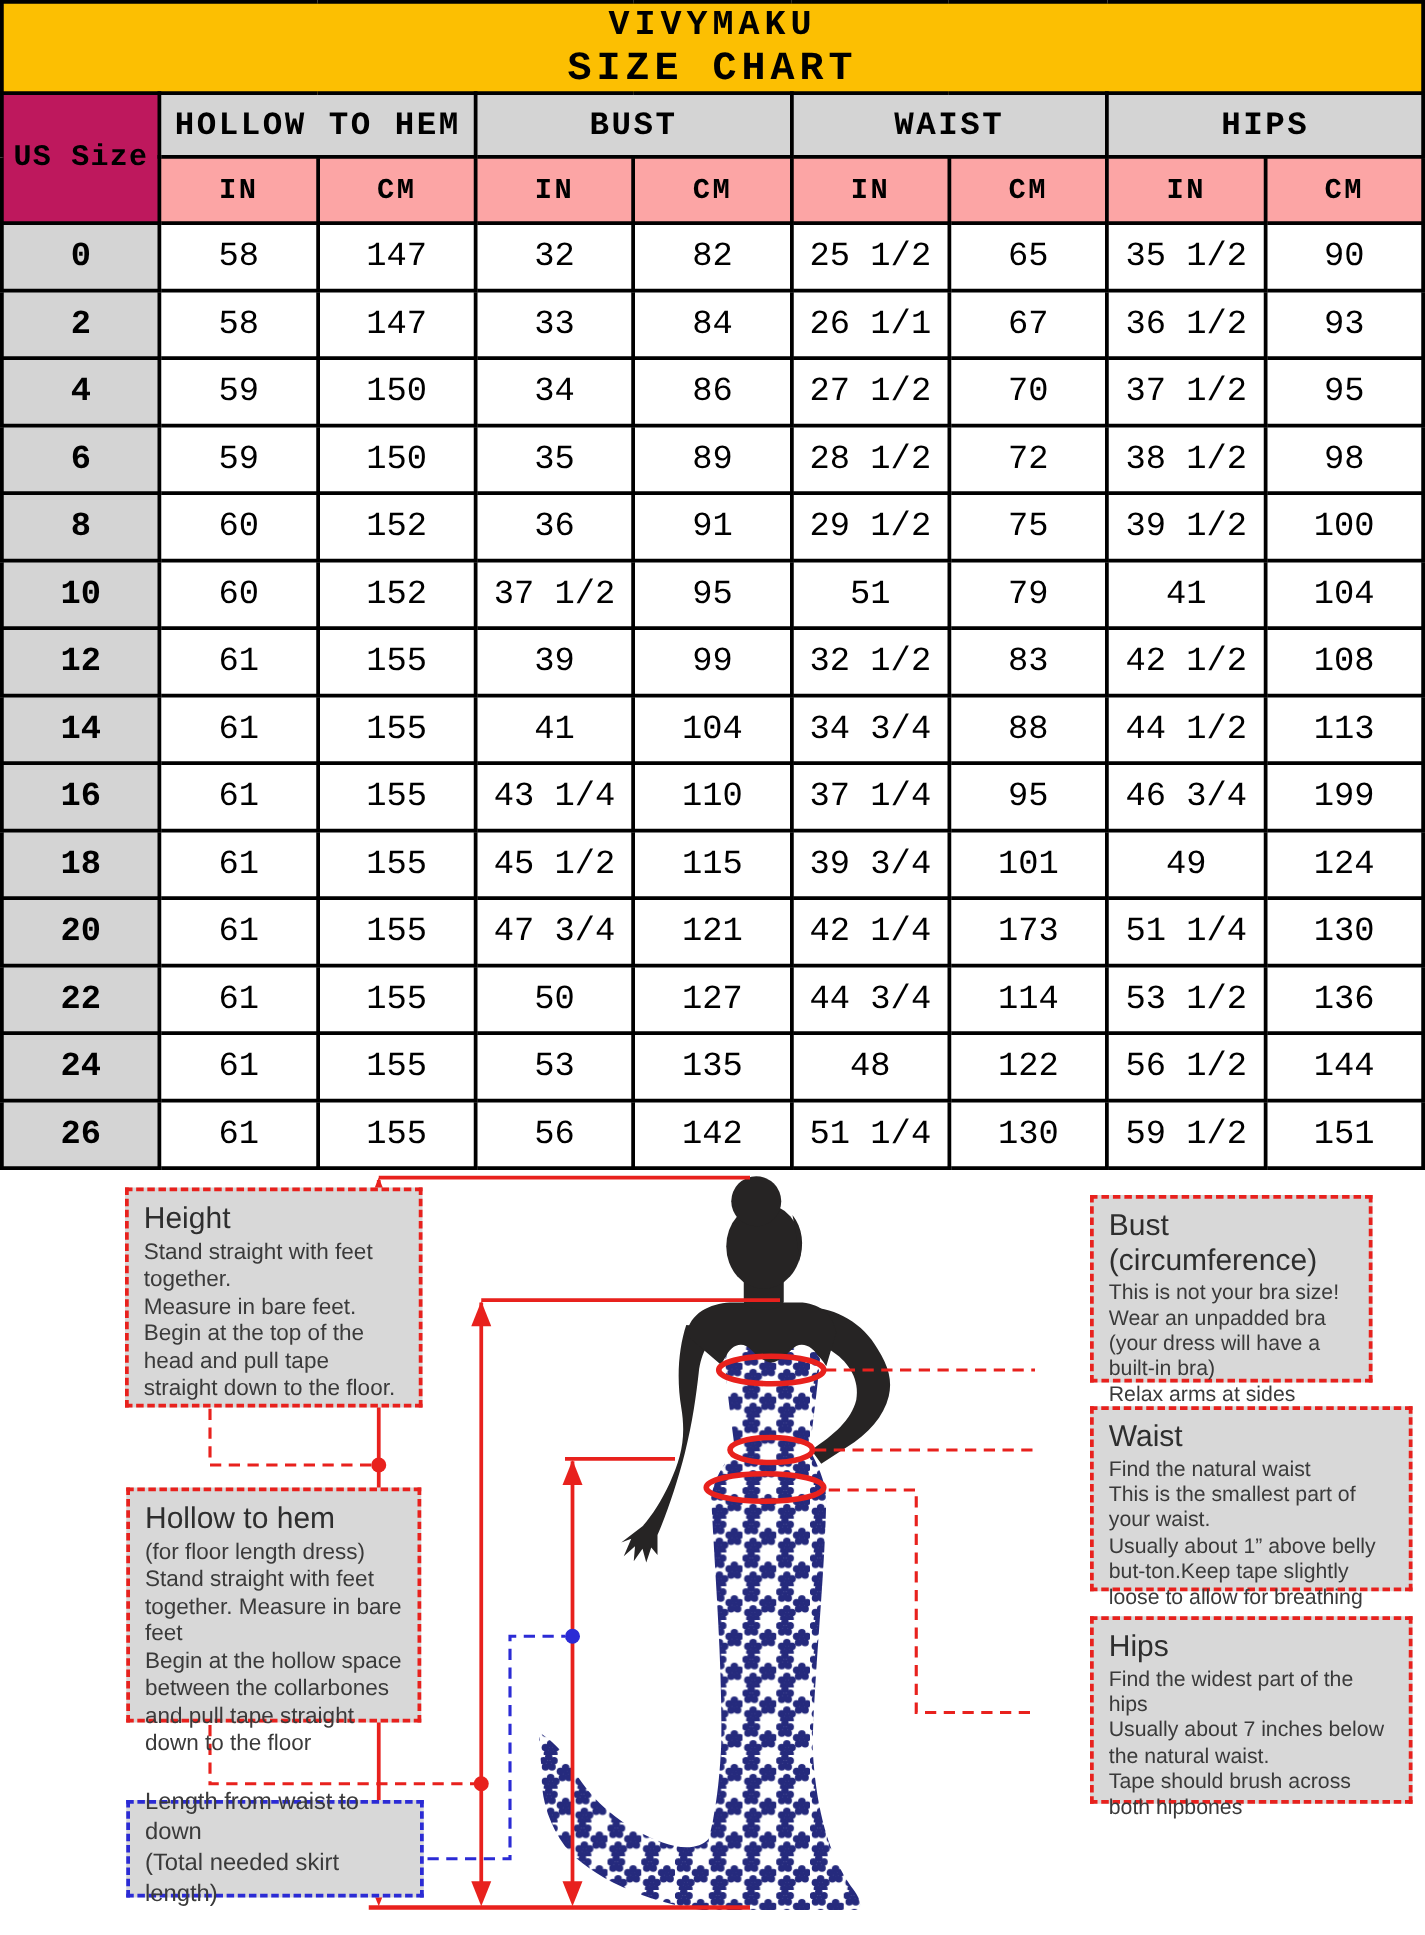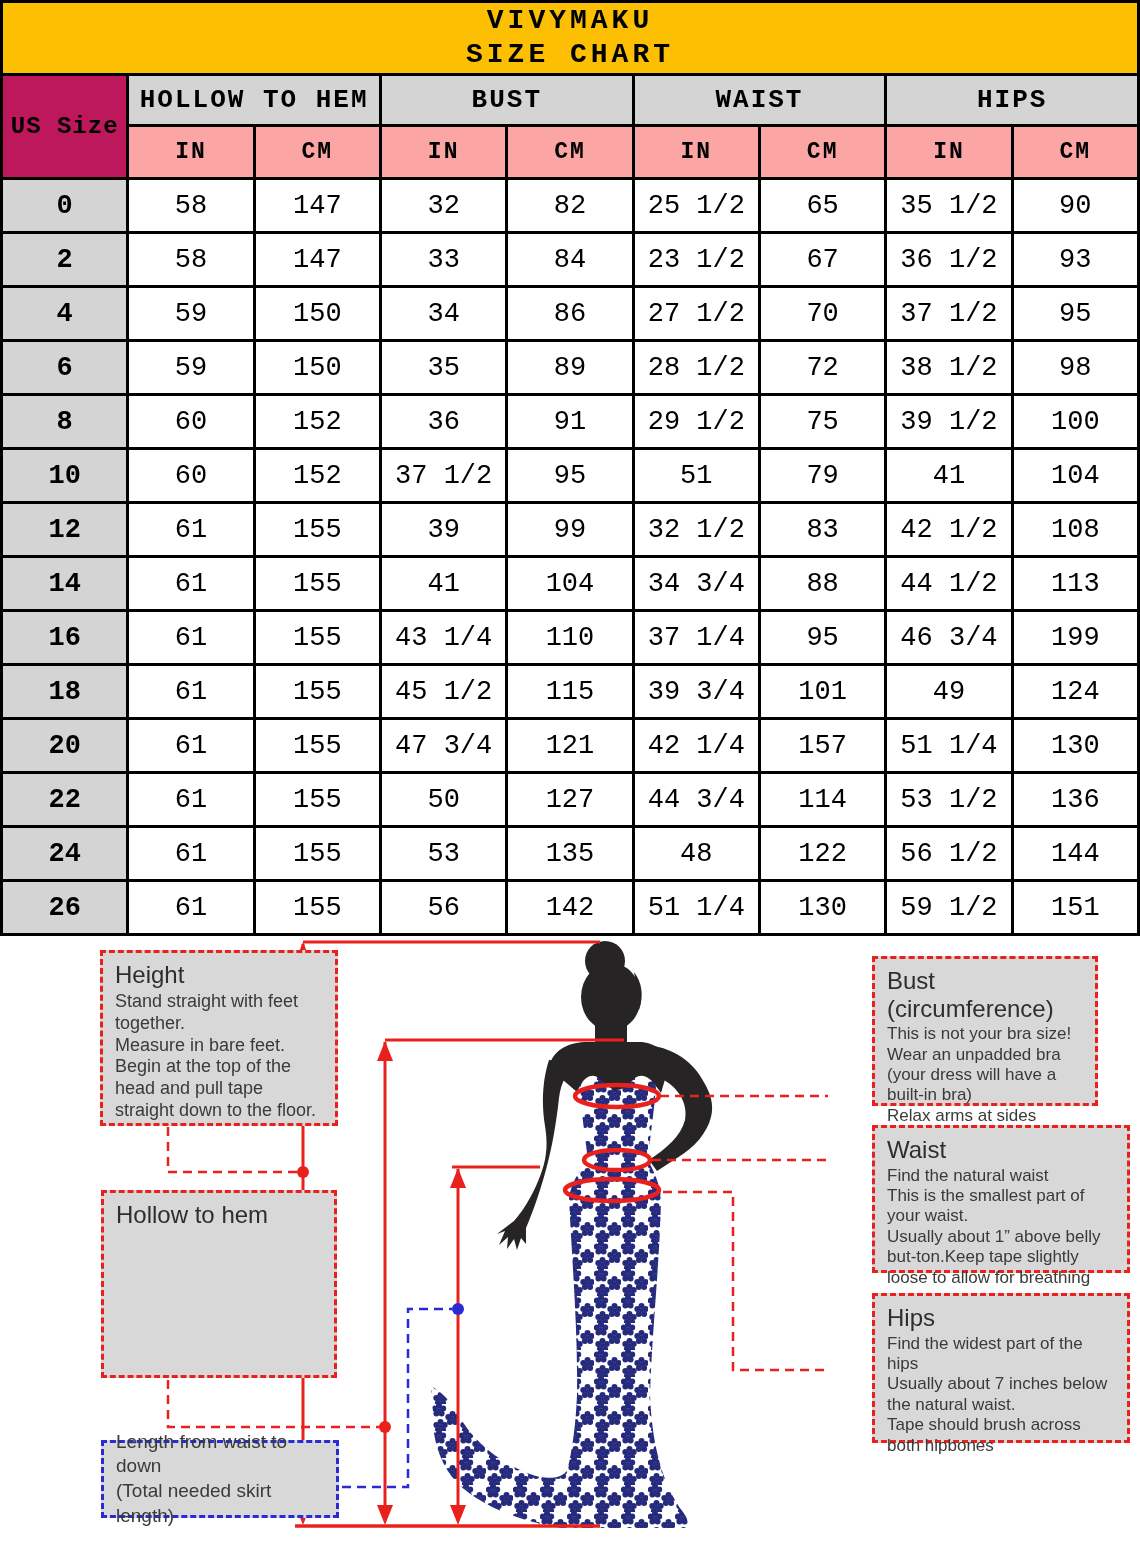--- a/index.html
+++ b/index.html
@@ -6,21 +6,21 @@
   .page{position:relative;width:1140px;height:1548px;background:#fff;overflow:hidden;
         font-family:"Liberation Sans",sans-serif;}
 
   
   table.size{position:absolute;top:0;left:0;width:1140px;height:934px;
              border-collapse:collapse;table-layout:fixed;
              font-family:"Liberation Mono",monospace;color:#000;}
   table.size td{border:3px solid #000;text-align:center;vertical-align:middle;padding:0;}
   td.title-cell{background:#FCBF02;height:70px;}
   .brand-line{font-size:28px;font-weight:700;letter-spacing:4px;line-height:34px;}
-  .subtitle-line{font-size:28px;font-weight:700;letter-spacing:4px;line-height:34px;}
+  .subtitle-line{font-size:32px;font-weight:700;letter-spacing:4px;line-height:34px;}
   td.us-head{background:#be185d;font-size:24px;font-weight:700;letter-spacing:1px;}
   td.group{background:#D4D4D4;font-size:26px;font-weight:700;letter-spacing:2px;height:48px;}
   td.unit{background:#fca5a5;font-size:23px;font-weight:700;letter-spacing:2px;height:50px;}
   tr.data-row{height:54px;}
   tr.data-row td{background:#fff;font-size:27px;font-weight:400;}
   tr.data-row td.size-col{background:#D4D4D4;font-weight:700;}
 
   
   .guide{position:absolute;top:934px;left:0;width:1140px;height:614px;}
   .guide svg{position:absolute;top:0;left:0;}
@@ -80,21 +80,21 @@
           <td>65</td>
           <td>35 1/2</td>
           <td>90</td>
         </tr>
         <tr class="data-row">
           <td class="size-col">2</td>
           <td>58</td>
           <td>147</td>
           <td>33</td>
           <td>84</td>
-          <td>23 1/2</td>
+          <td>26 1/1</td>
           <td>67</td>
           <td>36 1/2</td>
           <td>93</td>
         </tr>
         <tr class="data-row">
           <td class="size-col">4</td>
           <td>59</td>
           <td>150</td>
           <td>34</td>
           <td>86</td>
@@ -180,21 +180,21 @@
           <td>49</td>
           <td>124</td>
         </tr>
         <tr class="data-row">
           <td class="size-col">20</td>
           <td>61</td>
           <td>155</td>
           <td>47 3/4</td>
           <td>121</td>
           <td>42 1/4</td>
-          <td>157</td>
+          <td>173</td>
           <td>51 1/4</td>
           <td>130</td>
         </tr>
         <tr class="data-row">
           <td class="size-col">22</td>
           <td>61</td>
           <td>155</td>
           <td>50</td>
           <td>127</td>
           <td>44 3/4</td>
@@ -341,20 +341,23 @@
 
     <div class="gbox" id="box-height">
       <div class="gtitle">Height</div>
       <div class="gbody">Stand straight with feet together.
 Measure in bare feet.
 Begin at the top of the head and pull tape straight down to the floor.</div>
     </div>
 
     <div class="gbox" id="box-hollow">
       <div class="gtitle">Hollow to hem</div>
+      <div class="gbody">(for floor length dress)
+Stand straight with feet together. Measure in bare feet
+Begin at the hollow space between the collarbones and pull tape straight down to the floor</div>
     </div>
 
     <div class="gbox blue" id="box-skirt">
       <div class="gbody mid">Length from waist to down
 (Total needed skirt length)</div>
     </div>
 
     <div class="gbox" id="box-bust">
       <div class="gtitle">Bust (circumference)</div>
       <div class="gbody small">This is not your bra size!

